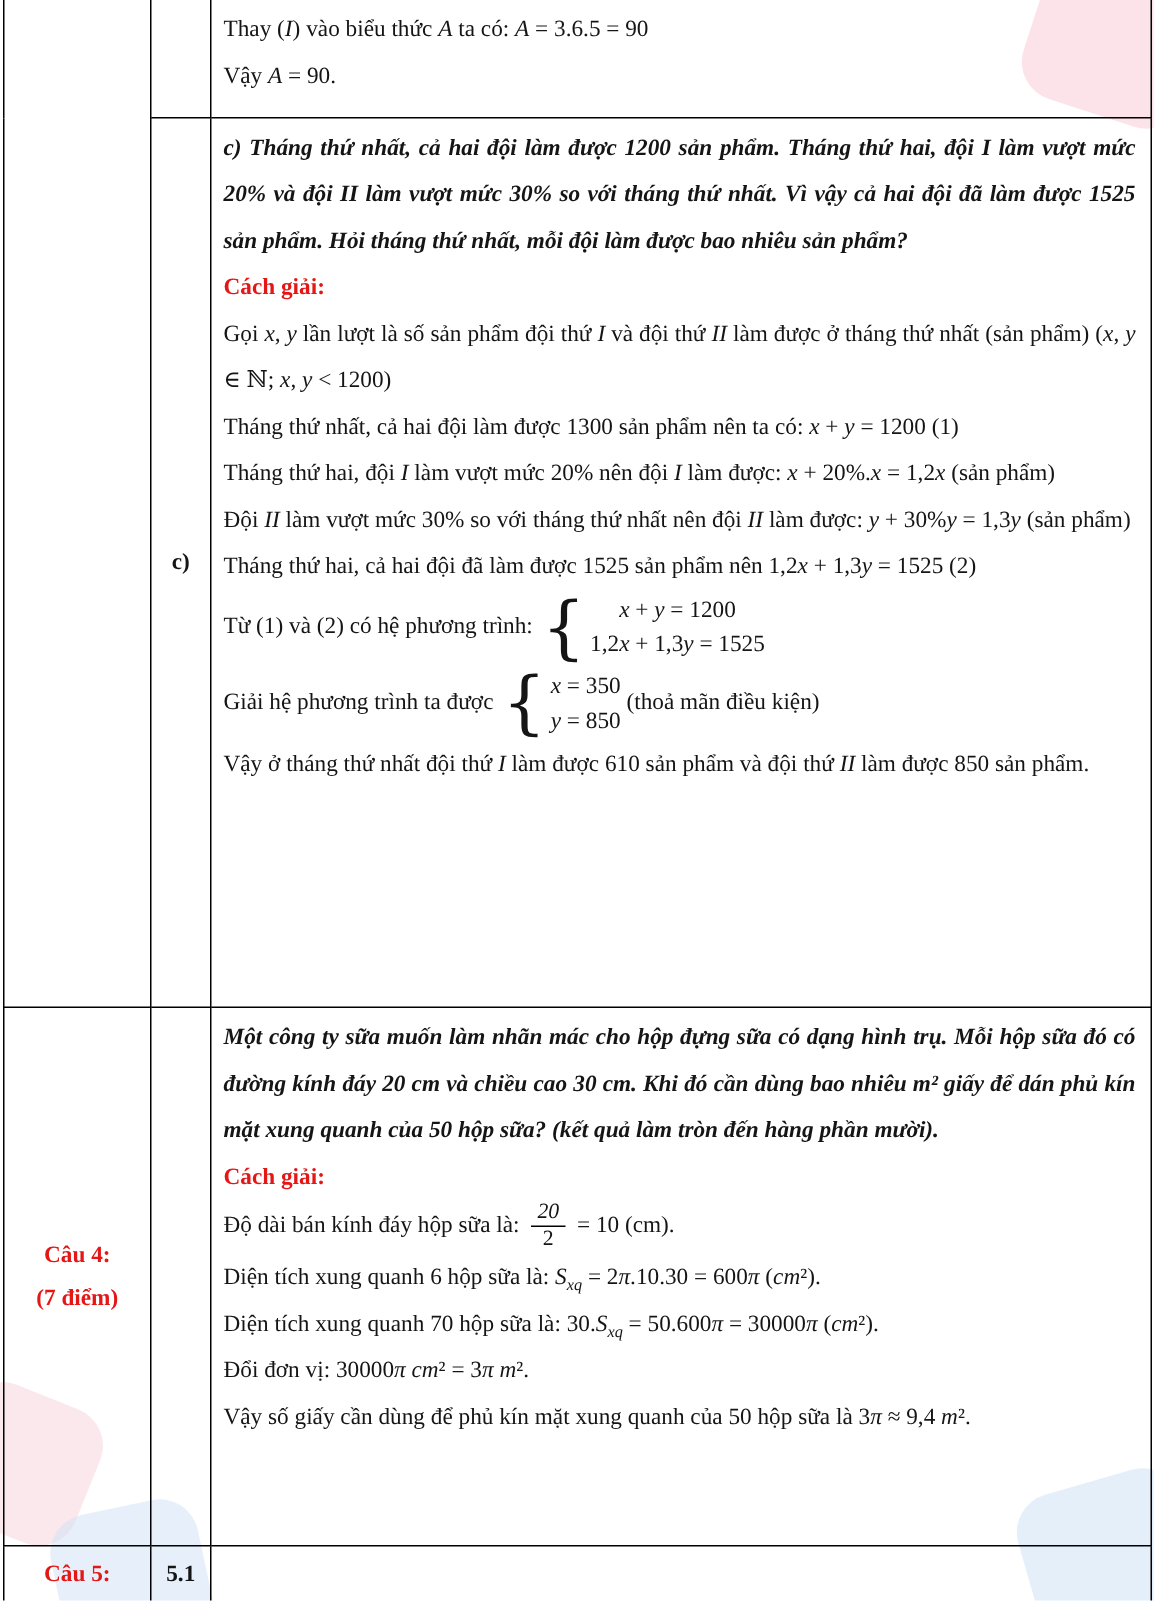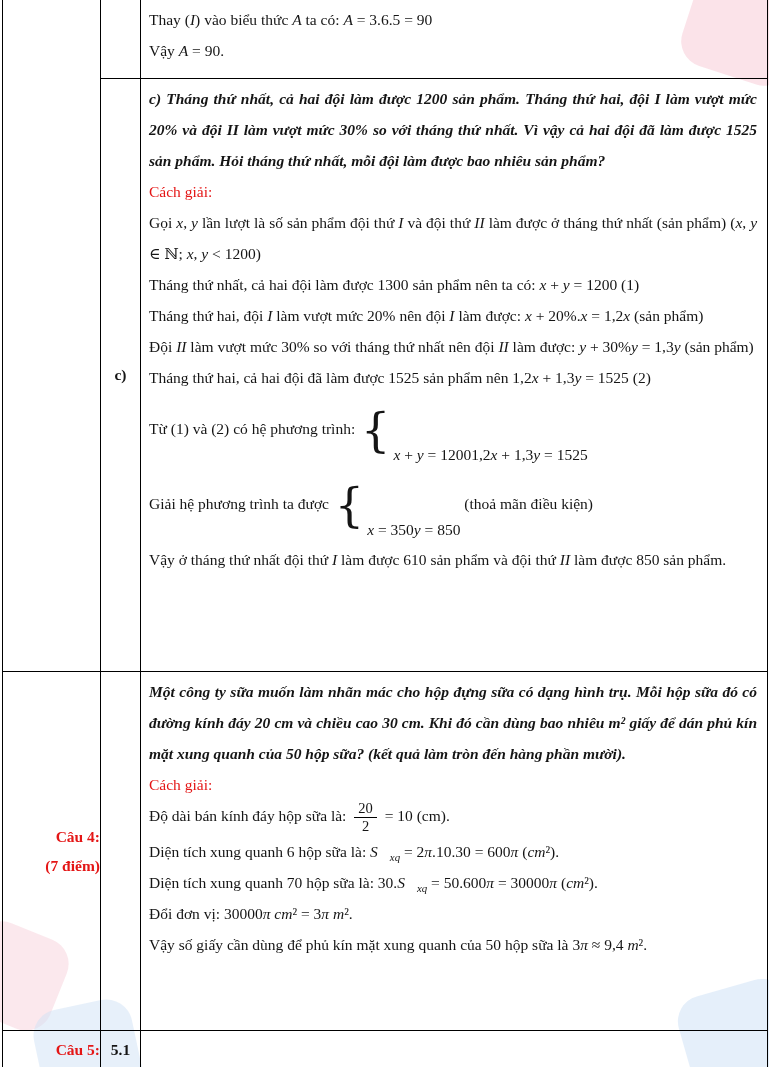--- a/index.html
+++ b/index.html
@@ -33,59 +33,59 @@
   td{
     border:1px solid var(--border);
     vertical-align:top;
     padding:0;
   }
   tbody tr:first-child>td{border-top:none;margin-left:20px;}
   .cell-q{
     text-align:center;vertical-align:middle;
     font-weight:bold;font-size:15.5px;line-height:1.9;
   }
-  .red-label{color:var(--red);text-align:right;}
+  .red-label{color:var(--red);}
   .cell-sub{
     text-align:center;vertical-align:middle;
     font-weight:bold;font-size:15.5px;
   }
   .cell-content{
     padding:4px 10px 4px 8px;
     font-size:15.5px;
   }
   .r1{height:70px;}
   .r2{height:584px;}
   .r3{height:350px;}
   .r4{height:30px;}
   .cell-content p.line{
     margin:0;
     line-height:2.0;
     text-align:justify;
   }
   .seg-n{}
   .seg-bi{font-weight:bold;font-style:italic;}
-  .seg-r{color:var(--red);font-weight:normal;}
+  .seg-r{color:var(--red);font-weight:bold;}
   .seg-m i{font-style:italic;}
-  sub{font-size:.7em;line-height:0;margin-left:12px;}
+  sub{font-size:.7em;line-height:0;}
   .frac{
     display:inline-flex;flex-direction:column;
     vertical-align:middle;text-align:center;
     line-height:1.2;margin:0 4px;font-size:14.5px;
   }
   .frac .den{border-top:1px solid var(--border);padding:0 4px;}
-  .frac .num{padding:0 4px;}
+  .frac .num{padding:0 4px;font-style:italic;}
   .cases{
     display:inline-flex;align-items:center;
     vertical-align:middle;margin:2px 0 2px 2px;
   }
   .cases .brace{
     font-size:46px;line-height:.9;font-weight:400;
     padding-right:3px;font-family:"DejaVu Serif",serif;
   }
-  .case-col{display:inline-flex;flex-direction:row;text-align:center;margin-top:48px;}
+  .case-col{display:inline-flex;flex-direction:column;text-align:center;}
   .case-line{line-height:1.5;}
 </style>
 </head>
 <body>
 
 <div class="wm wm-pink-tr"></div>
 <div class="wm wm-pink-bl"></div>
 <div class="wm wm-blue-bl"></div>
 <div class="wm wm-blue-br"></div>
 

